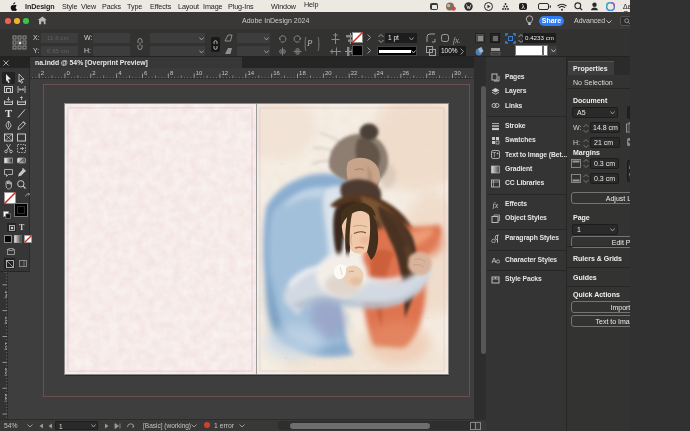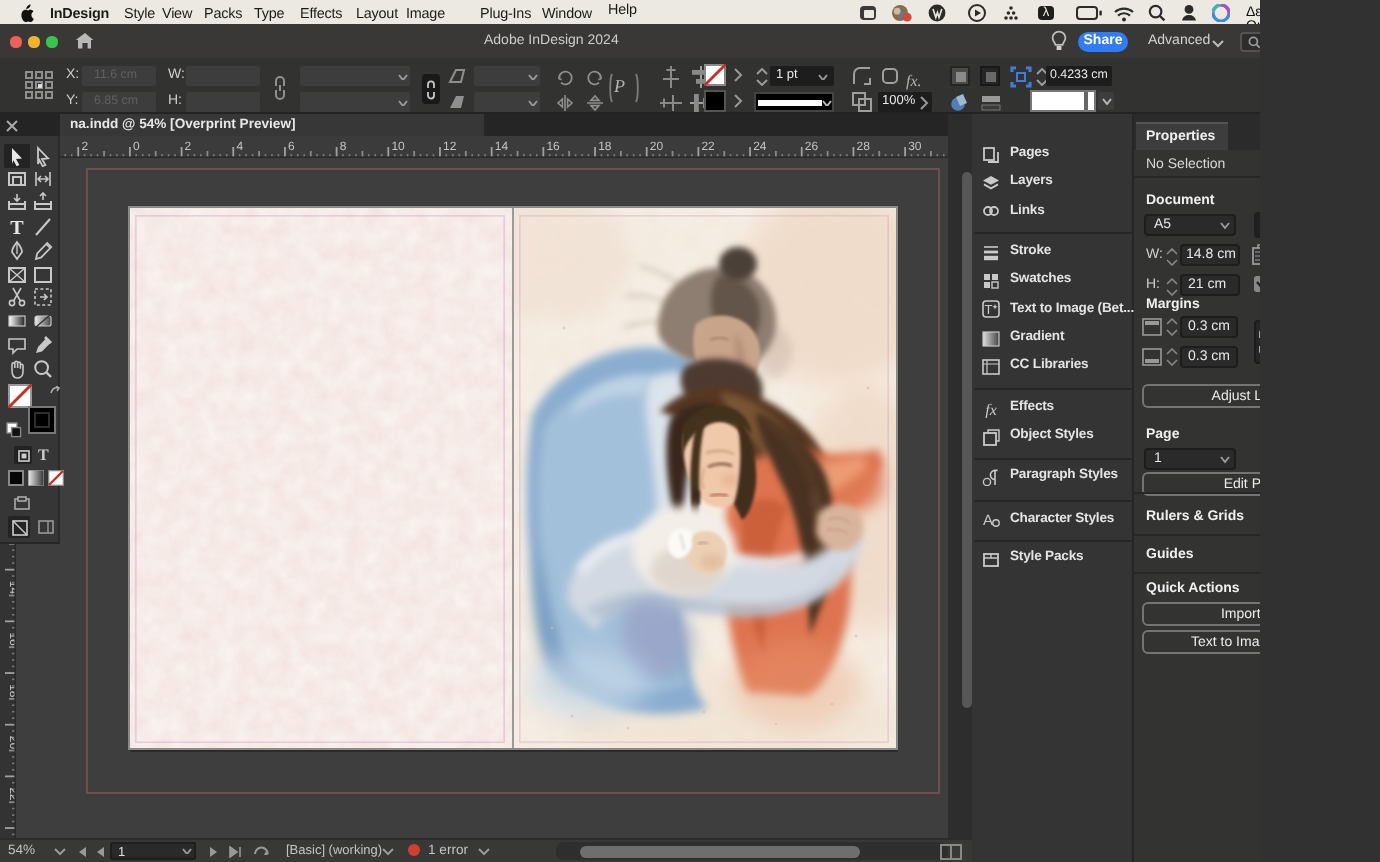--- a/index.html
+++ b/index.html
@@ -19,21 +19,21 @@
       <path d="M4.7 1.1c.4-.5 1.1-.8 1.6-.8 0 .6-.2 1.1-.6 1.5-.4.5-1 .8-1.6.7 0-.5.3-1.1.6-1.4zM5.9 2.8c.8 0 1.4.4 1.8.9-.6.4-1 1-1 1.8 0 .9.5 1.6 1.2 1.9-.3.8-.8 1.5-1.4 1.6-.5.1-.9-.2-1.4-.2s-.9.3-1.4.2C2.8 8.9 1.7 7.2 1.7 5.6c0-1.6 1-2.7 2.1-2.7.5 0 1 .3 1.3.3.3 0 .6-.4.8-.4z" fill="#111"></path>
     </svg>
 <div class="a mitem" style="left:25px;top:2px;font-weight:bold">InDesign</div>
 <div class="a mitem" style="left:62px;top:2px">Style</div>
 <div class="a mitem" style="left:81px;top:2px">View</div>
 <div class="a mitem" style="left:102px;top:2px">Packs</div>
 <div class="a mitem" style="left:127px;top:2px">Type</div>
 <div class="a mitem" style="left:150px;top:2px">Effects</div>
 <div class="a mitem" style="left:178px;top:2px">Layout</div>
 <div class="a mitem" style="left:203px;top:2px">Image</div>
-<div class="a mitem" style="left:240px;top:2px">Plug-Ins</div>
+<div class="a mitem" style="left:228px;top:2px">Plug-Ins</div>
 <div class="a mitem" style="left:271px;top:2px">Window</div>
 <div class="a mitem" style="left:304px;top:0">Help</div>
 
 <div class="a" style="left:430px;top:2.5px;width:8px;height:7.5px;background:#3a3a3a;border-radius:2px"></div>
 <div class="a" style="left:431.5px;top:4.5px;width:5px;height:4px;background:#ece9e2;border-radius:0.5px"></div>
 <svg class="a" style="left:445px;top:2px" width="11" height="9">
       <circle cx="5" cy="4.5" r="4" fill="#8a6a52"></circle>
       <circle cx="3.6" cy="3.6" r="1.7" fill="#c9b9a5"></circle>
       <circle cx="6.8" cy="5.6" r="1.9" fill="#5c7d8a"></circle>
       <circle cx="8.6" cy="6.6" r="2.2" fill="#d8453c"></circle>

